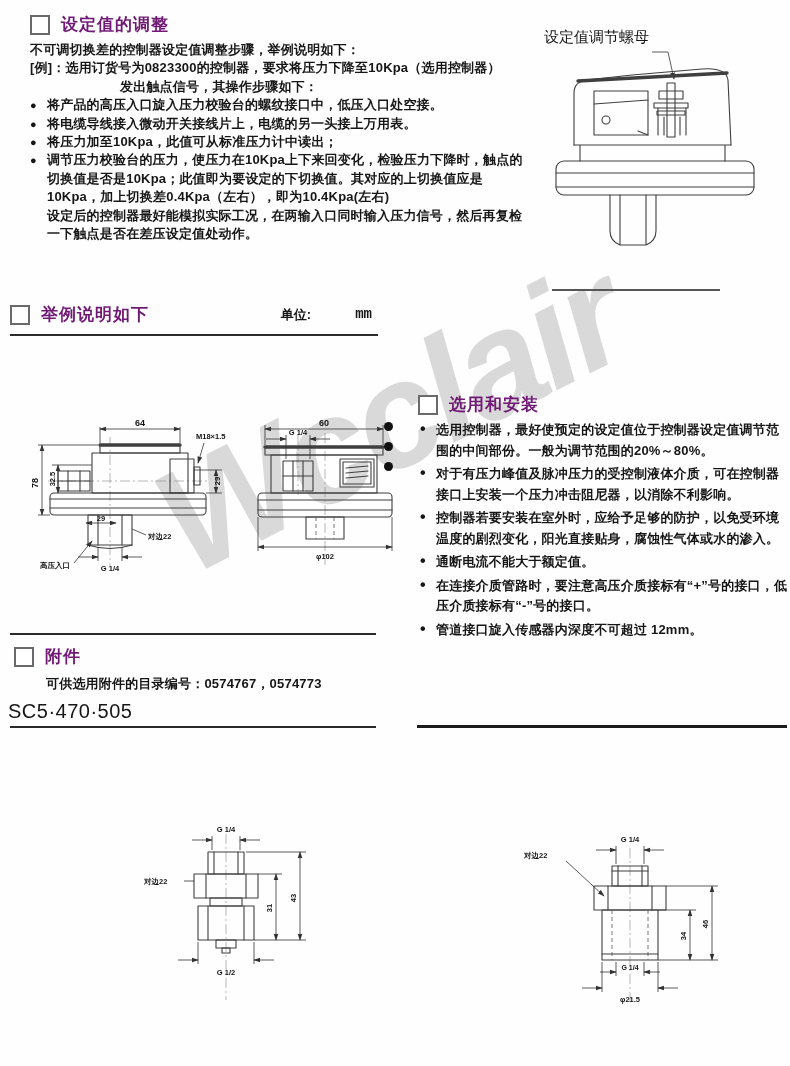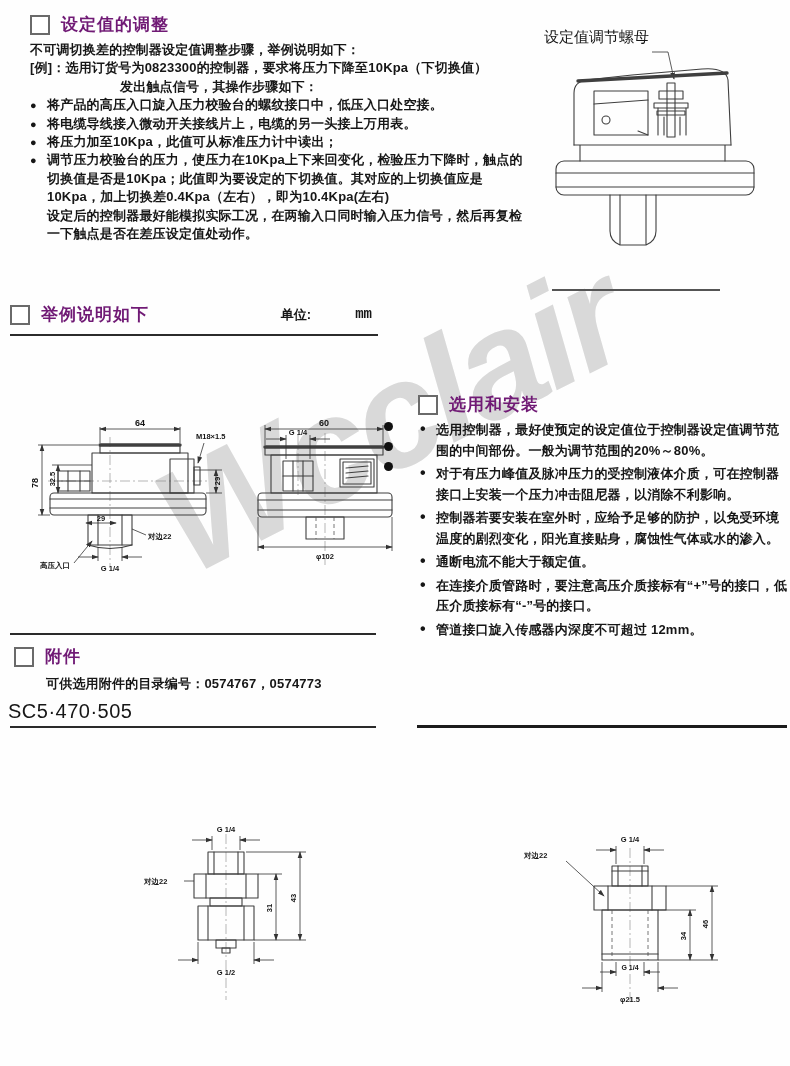--- a/index.html
+++ b/index.html
@@ -43,21 +43,21 @@
 
   <div id="watermark" class="abs">Wcclair</div>
 
   <div class="abs z" style="left:30px;top:13px;width:500px;">
     <div class="sec-head">
       <div class="cbox"></div>
       <div class="h-title">设定值的调整</div>
     </div>
     <div class="bodytxt" style="margin-top:5px;">
       <div>不可调切换差的控制器设定值调整步骤，举例说明如下：</div>
-      <div>[例]：选用订货号为0823300的控制器，要求将压力下降至10Kpa（下切换值）</div>
+      <div>[例]：选用订货号为0823300的控制器，要求将压力下降至10Kpa（选用控制器）</div>
       <div style="padding-left:90px;">发出触点信号，其操作步骤如下：</div>
       <ul class="steps">
         <li>将产品的高压入口旋入压力校验台的螺纹接口中，低压入口处空接。</li>
         <li>将电缆导线接入微动开关接线片上，电缆的另一头接上万用表。</li>
         <li>将压力加至10Kpa，此值可从标准压力计中读出；</li>
         <li>调节压力校验台的压力，使压力在10Kpa上下来回变化，检验压力下降时，触点的切换值是否是10Kpa；此值即为要设定的下切换值。其对应的上切换值应是10Kpa，加上切换差0.4Kpa（左右），即为10.4Kpa(左右)</li>
       </ul>
       <div style="margin-left:17px;">设定后的控制器最好能模拟实际工况，在两输入口同时输入压力信号，然后再复检一下触点是否在差压设定值处动作。</div>
     </div>
   </div>

